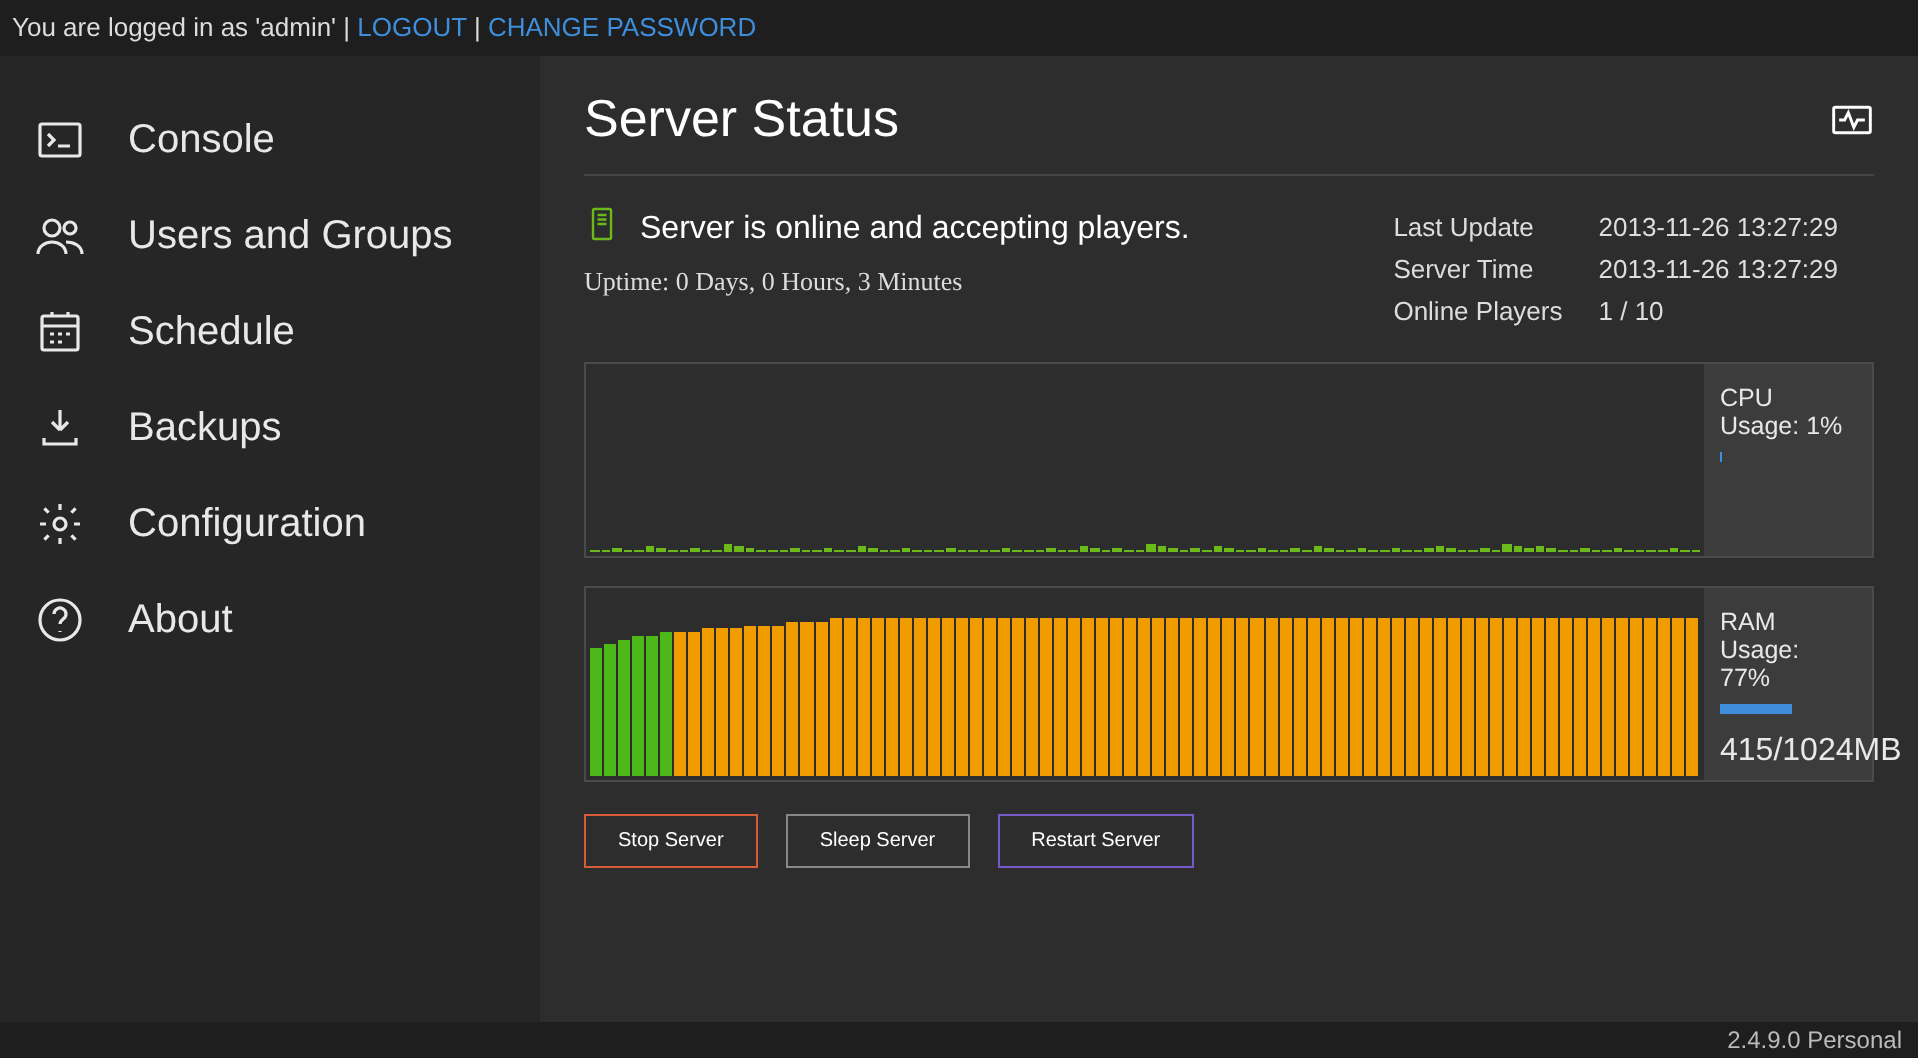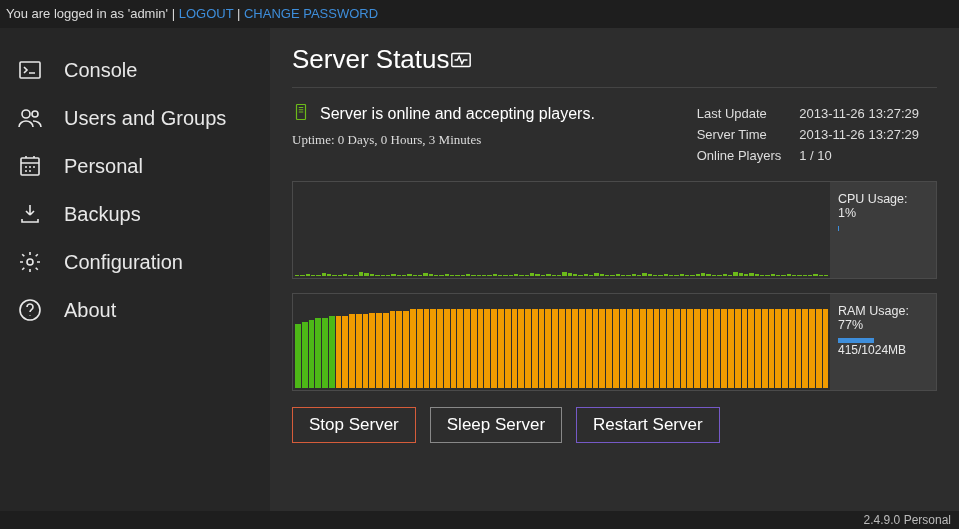--- a/index.html
+++ b/index.html
@@ -48,20 +48,21 @@
     display: inline-flex; align-items: center; justify-content: center;
   }
   .content {
     flex: 1;
     background: #2d2d2d;
     padding: 16px 22px 14px 22px;
     position: relative;
   }
   .page-header {
     display: flex;
+    justify-content: space-between;
     align-items: center;
     border-bottom: 1px solid #444;
     padding-bottom: 12px;
     margin-bottom: 14px;
   }
   .page-title {
     font-size: 26px;
     font-weight: 300;
     color: #fff;
   }
@@ -93,40 +94,40 @@
     overflow: hidden;
   }
   .bar {
     flex: 1;
     min-width: 3px;
   }
   .bar.cpu { background: #6cba1a; }
   .bar.ram-g { background: #4db817; }
   .bar.ram-o { background: #f09b00; }
   .chart-side {
-    width: 106px;
+    width: 84px;
     background: #3c3c3c;
     padding: 10px 8px;
     font-size: 12.5px;
     color: #e8e8e8;
     position: relative;
   }
   .mini-bar-bg {
     width: 90px; height: 5px; margin-top:6px; background: transparent;
     position: relative;
   }
   .mini-bar-fill { height:5px; background:#3e8edb; }
   .buttons {
     display: flex;
     gap: 14px;
     margin-top: 16px;
   }
   .btn {
     padding: 7px 16px;
-    font-size: 17px;
+    font-size: 10px;
     color: #fff;
     background: transparent;
     border: 1px solid #888;
     cursor: pointer;
     font-family: inherit;
   }
   .btn.stop { border-color: #d65c3a; }
   .btn.restart { border-color: #7559c7; }
   .footer {
     position: absolute;
@@ -169,21 +170,21 @@
       </span>
       <span>Users and Groups</span>
     </div>
     <div class="nav-item">
       <span class="nav-icon">
         <svg viewBox="0 0 24 24">
             <rect x="3" y="4" width="18" height="17" rx="1"></rect>
             <path d="M3 9h18M8 4V2M16 4V2M7 13h2M11 13h2M15 13h2M7 17h2M11 17h2"></path>
           </svg>
       </span>
-      <span>Personal</span>
+      <span>Schedule</span>
     </div>
     <div class="nav-item">
       <span class="nav-icon">
         <svg viewBox="0 0 24 24">
             <path d="M12 3v10m0 0l-4-4m4 4l4-4M4 17v3h16v-3"></path>
           </svg>
       </span>
       <span>Backups</span>
     </div>
     <div class="nav-item">
@@ -439,21 +440,21 @@
           <div class="bar ram-o" style="height: 86%;"></div>
           <div class="bar ram-o" style="height: 86%;"></div>
           <div class="bar ram-o" style="height: 86%;"></div>
           <div class="bar ram-o" style="height: 86%;"></div>
         </div>
       <div class="chart-side">
         <div>RAM Usage: 77%</div>
         <div class="mini-bar-bg">
             <div class="mini-bar-fill" id="ram-mini" style="width: 36px;"></div>
           </div>
-        <div style="font-size:12px">415/1024MB</div>
+        <div style="margin-top:10px;font-size:16px">415/1024MB</div>
       </div>
     </div>
 
     <div class="buttons">
       <button class="btn stop">Stop Server</button>
       <button class="btn">Sleep Server</button>
       <button class="btn restart">Restart Server</button>
     </div>
   </div>
 </div>

